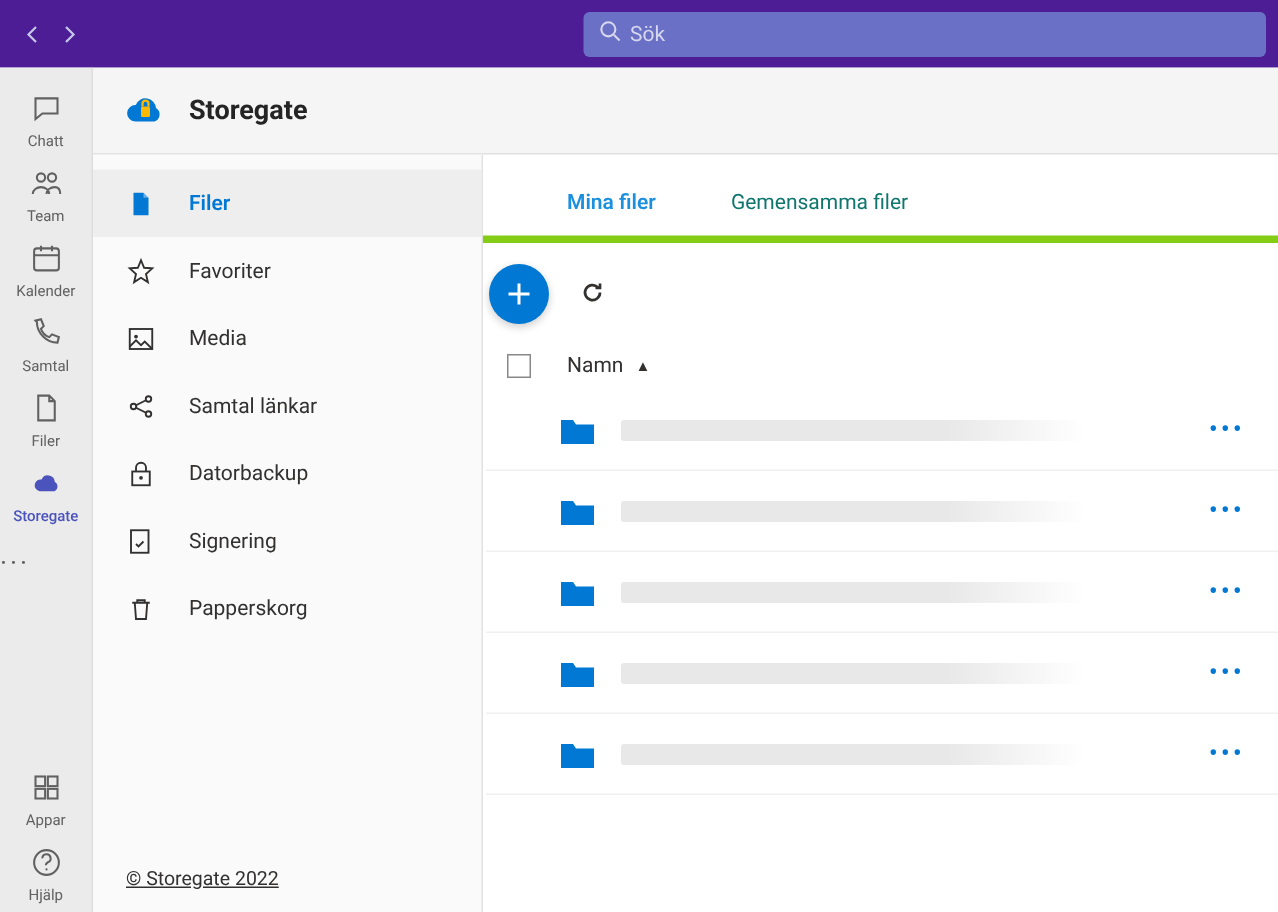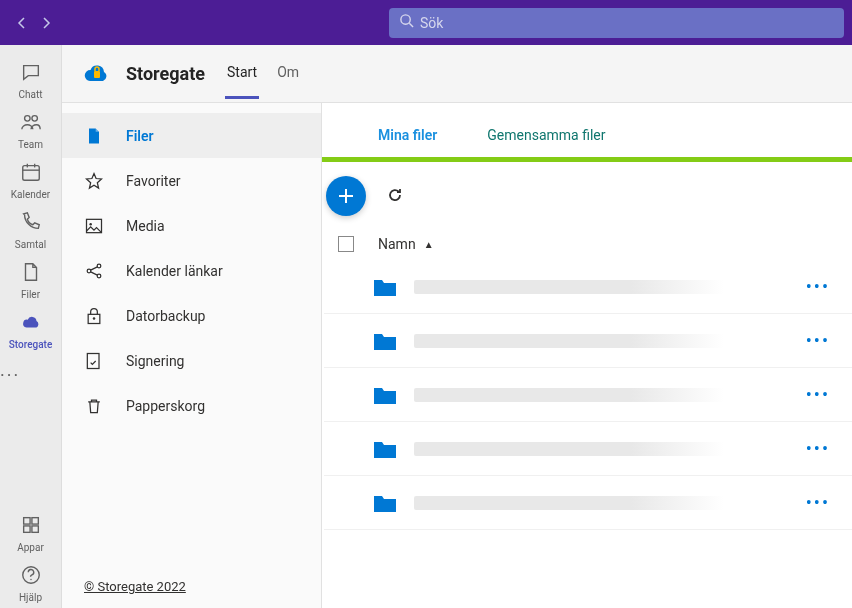--- a/index.html
+++ b/index.html
@@ -147,24 +147,20 @@
   <div class="content">
     <div class="appheader">
       <span class="appicon">
         <svg width="30" height="30" viewBox="0 0 30 30">
             <path d="M22 13 a7 7 0 0 0 -13.5 -2 A5.5 5.5 0 0 0 8 22 h13 a5 5 0 0 0 1 -9 z" fill="#0078d4"></path>
             <rect x="12" y="12" width="6" height="7" rx="1" fill="#ffb900"></rect>
             <path d="M13 12 v-2 a2 2 0 0 1 4 0 v2" stroke="#ffb900" stroke-width="1.5" fill="none"></path>
           </svg>
       </span>
       <div class="appname">Storegate</div>
-      <div class="apptabs" id="app-tabs">
-          <span class="apptab active">Start</span>
-          <span class="apptab">Om</span>
-        </div>
     </div>
 
     <div class="body">
       <div class="sidebar">
         <div class="sidelist" id="sidelist">
             <div class="sideitem active">
               <span class="sideicon">
                 <svg width="20" height="20" viewBox="0 0 24 24">
                   <path d="M6 3h8l4 4v14H6V3z" fill="#0078d4"></path>
                   <path d="M14 3v4h4" fill="#fff" opacity="0.4"></path>
@@ -193,21 +189,21 @@
             <div class="sideitem">
               <span class="sideicon">
                 <svg width="20" height="20" viewBox="0 0 24 24">
                   <circle cx="6" cy="12" r="2.2" stroke="#323130" stroke-width="1.5" fill="none"></circle>
                   <circle cx="18" cy="6" r="2.2" stroke="#323130" stroke-width="1.5" fill="none"></circle>
                   <circle cx="18" cy="18" r="2.2" stroke="#323130" stroke-width="1.5" fill="none"></circle>
                   <line x1="8" y1="11" x2="16" y2="7" stroke="#323130" stroke-width="1.5"></line>
                   <line x1="8" y1="13" x2="16" y2="17" stroke="#323130" stroke-width="1.5"></line>
                 </svg>
               </span>
-              <span>Kalender länkar</span>
+              <span>Samtal länkar</span>
             </div>
             <div class="sideitem">
               <span class="sideicon">
                 <svg width="20" height="20" viewBox="0 0 24 24">
                   <rect x="5" y="10" width="14" height="11" stroke="#323130" stroke-width="1.5" fill="none"></rect>
                   <path d="M8 10V7a4 4 0 0 1 8 0v3" stroke="#323130" stroke-width="1.5" fill="none"></path>
                   <circle cx="12" cy="15" r="1.5" fill="#323130"></circle>
                 </svg>
               </span>
               <span>Datorbackup</span>

